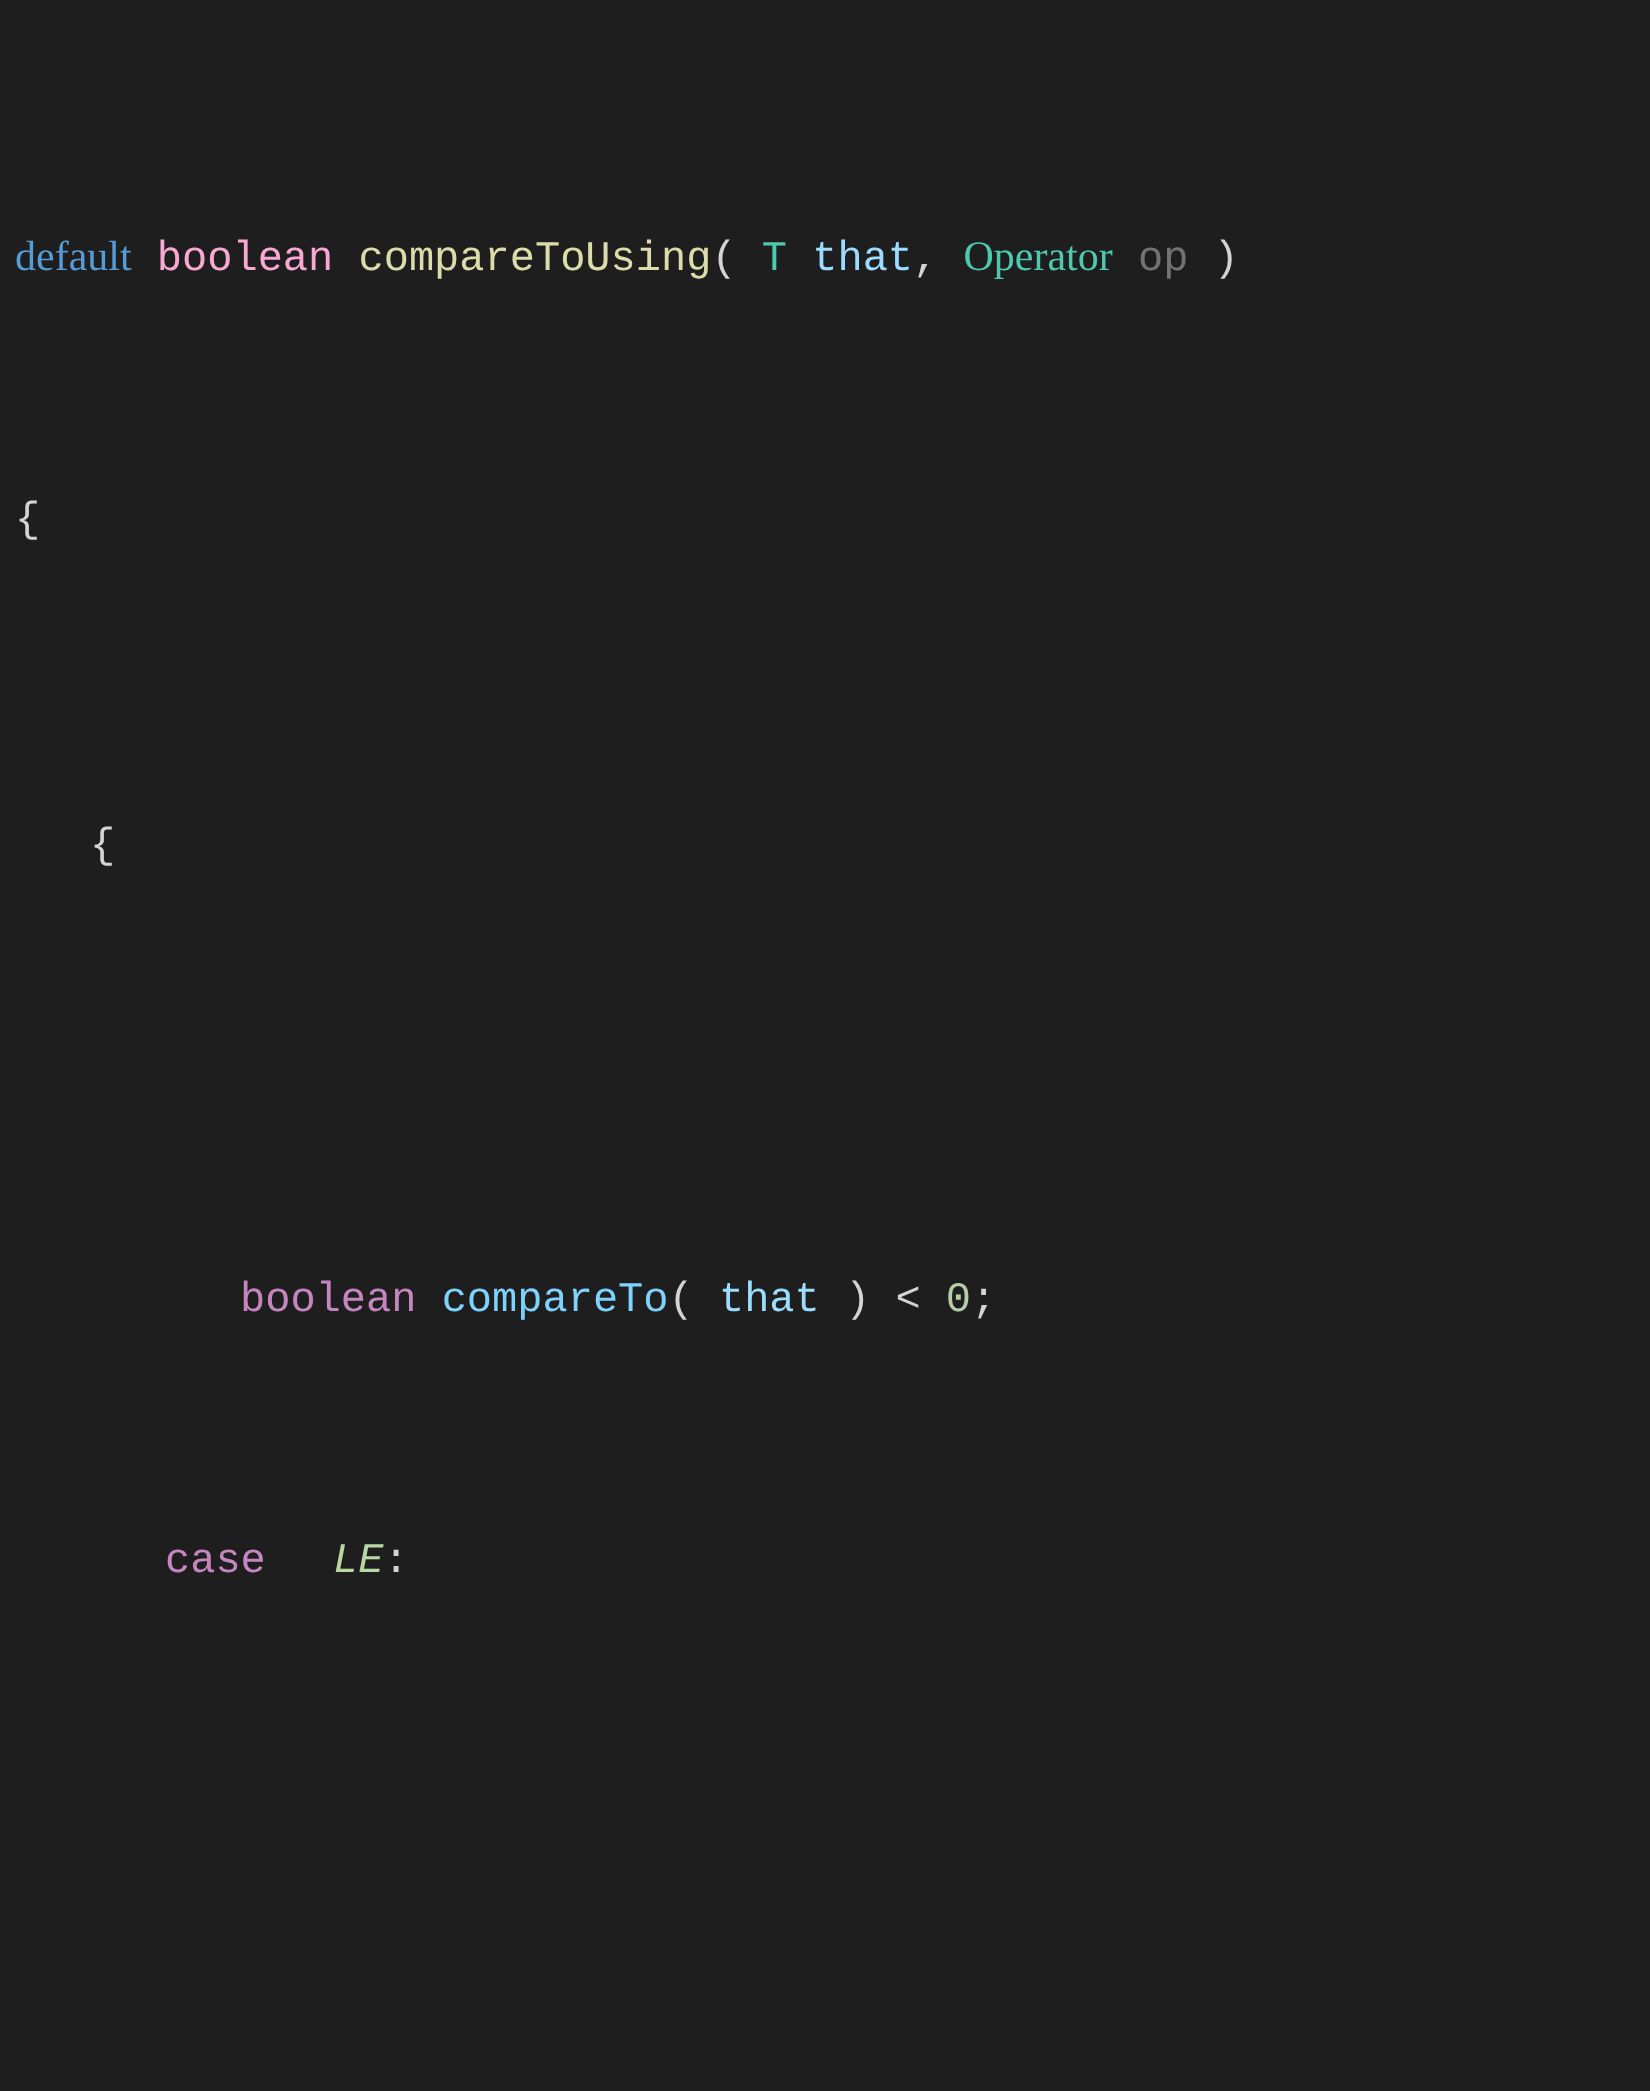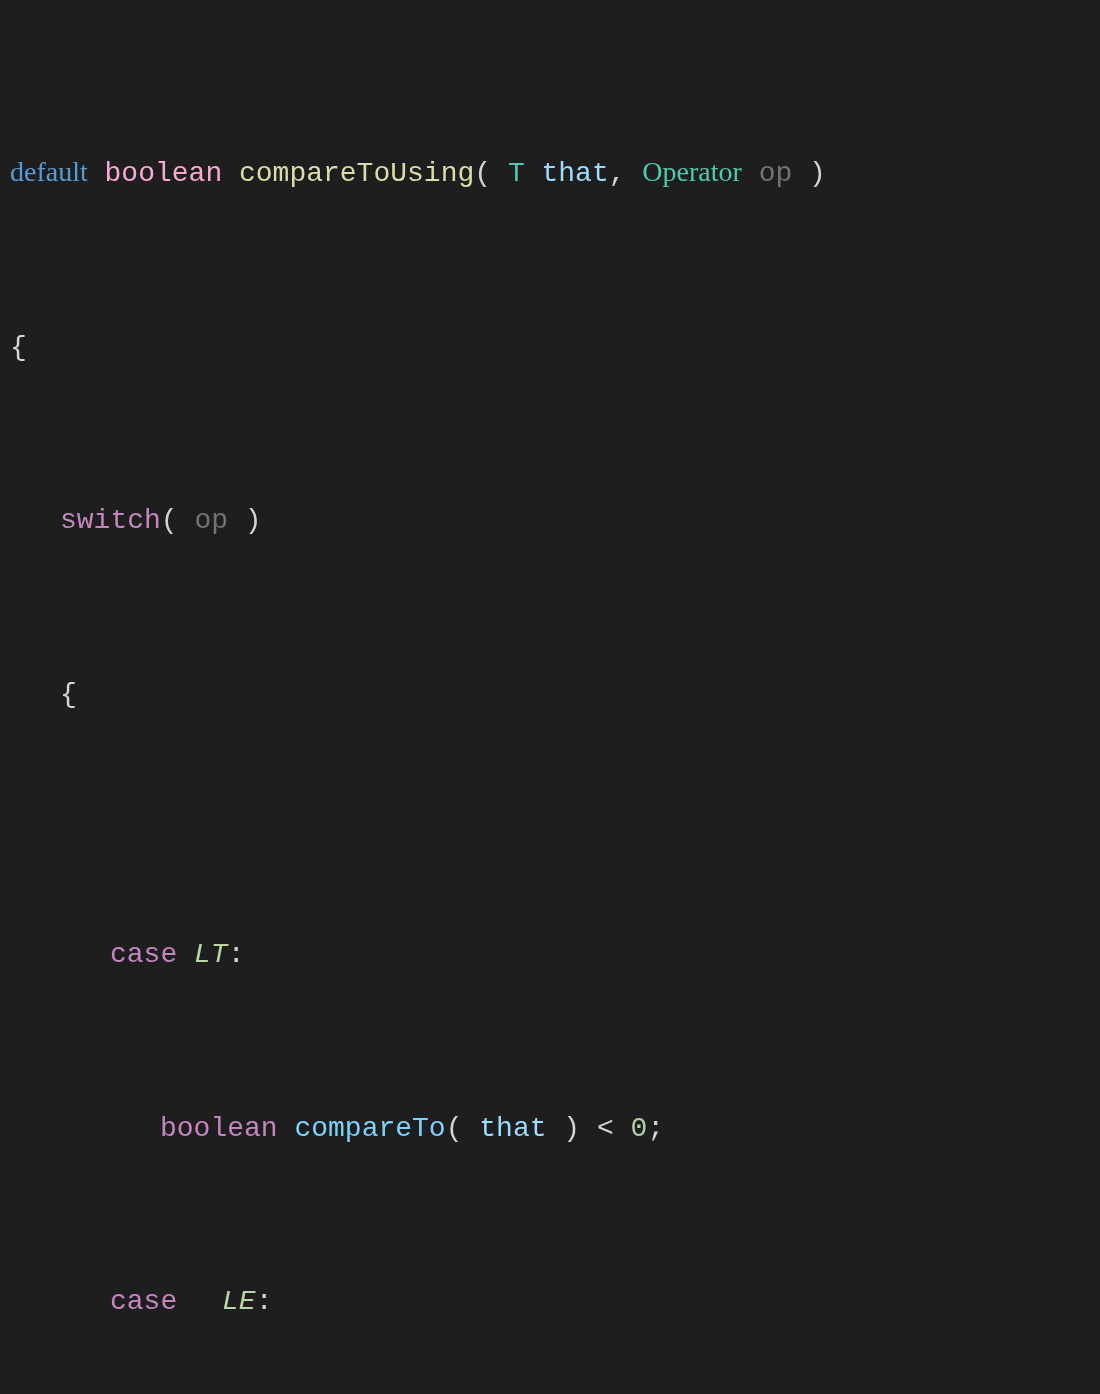--- a/index.html
+++ b/index.html
@@ -57,27 +57,25 @@
   </style>
 </head>
 <body>
 
 <div class="code-block">
 
   <span class="line"><span class="kw-default">default</span><span class="punct"> </span><span class="kw-boolean">boolean</span><span class="punct"> </span><span class="fn-name">compareToUsing</span><span class="punct">(</span><span class="punct"> </span><span class="type-T">T</span><span class="punct"> </span><span class="param-that">that</span><span class="punct">, </span><span class="type-Operator">Operator</span><span class="punct"> </span><span class="param-op">op</span><span class="punct"> )</span></span>
 
   <span class="line"><span class="punct">{</span></span>
 
-  <span class="line indent1"><span class="kw-switch">switch</span><span class="punct">( </span><span class="param-op">op</span><span class="punct"> )</span></span>
 
   <span class="line indent1"><span class="punct">{</span></span>
 
   
 
-  <span class="line indent2"><span class="kw-case">case</span><span class="punct"> </span><span class="label-lt">LT</span><span class="punct">:</span></span>
 
   <span class="line indent3"><span class="kw-return">boolean</span><span class="punct"> </span><span class="fn-compare">compareTo</span><span class="punct">( </span><span class="param-that">that</span><span class="punct"> ) </span><span class="op-sym">&lt; </span><span class="number">0</span><span class="punct">;</span></span>
 
   <span class="line indent2"><span class="kw-case">case</span><span class="punct"> </span><span class="label-le">LE</span><span class="punct">:</span></span>
 
   
 
   
 
   

